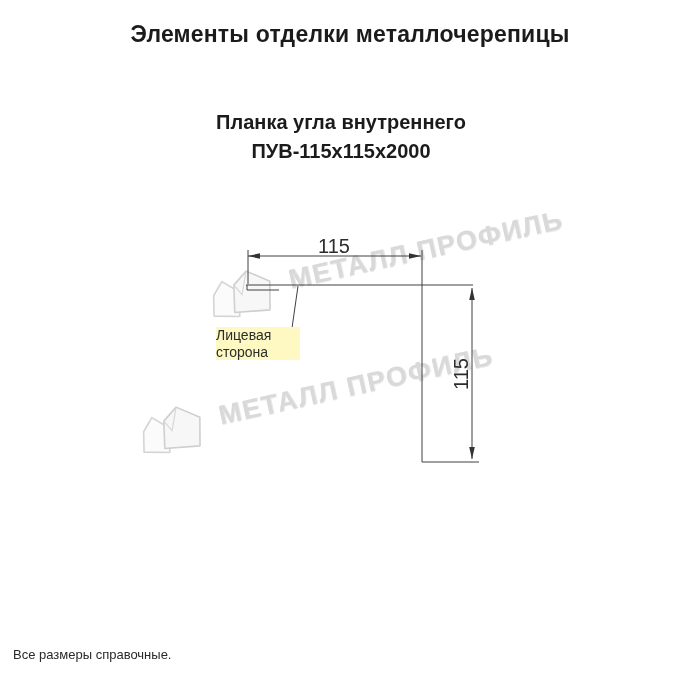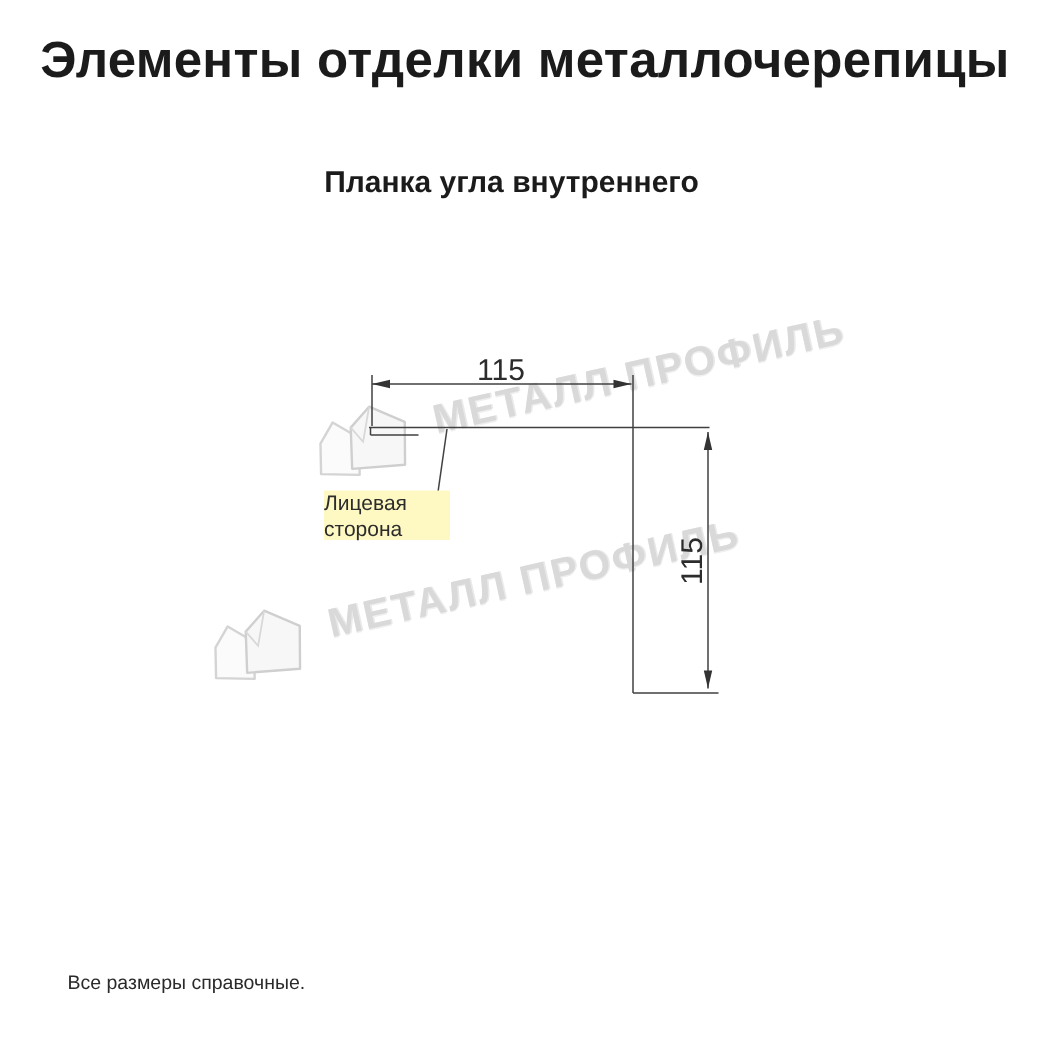--- a/index.html
+++ b/index.html
@@ -12,21 +12,21 @@
     font-family: "Liberation Sans", sans-serif;
     color: #1e1e1e;
   }
 
   
   .title {
     position: absolute;
     left: 0; right: 0; top: 21px;
     margin: 0;
     text-align: center;
-    font-size: 34px;
+    font-size: 23px;
     font-weight: bold;
     letter-spacing: 0.2px;
     color: #1b1b1b;
   }
   .subtitle-block {
     position: absolute;
     left: 0; top: 84px;
     width: 682px;
     text-align: center;
     font-size: 20px;
@@ -86,32 +86,32 @@
   }
 
   
   .footer {
     position: absolute;
     left: 13px; top: 646px;
     z-index: 3;
     font-size: 13px;
     line-height: 17px;
     color: #2a2a2a;
-    margin-left: 32px;
   }
 </style>
 </head>
 <body>
 
 <div class="page">
 
   <h1 class="title">Элементы отделки металлочерепицы</h1>
 
   <div class="subtitle-block">
     <div>Планка угла внутреннего</div>
+    <div>ПУВ-115х115х2000</div>
   </div>
 
   <div class="watermark wm1">
     <svg class="wm-logo" width="74" height="52" viewBox="0 0 74 52">
       <polygon points="6,25 2,45 27,51 32,27 17,13" fill="#fbfbfb" stroke="#d4d4d4" stroke-width="1.6" stroke-linejoin="round"></polygon>
       <polygon points="28,19 23,46 58,51 64,23 43,8" fill="#f7f7f7" stroke="#cfcfcf" stroke-width="1.6" stroke-linejoin="round"></polygon>
       <polyline points="28,19 34,30 43,8" fill="none" stroke="#d8d8d8" stroke-width="1.2"></polyline>
     </svg>
     <span class="wm-text">МЕТАЛЛ ПРОФИЛЬ</span>
   </div>

